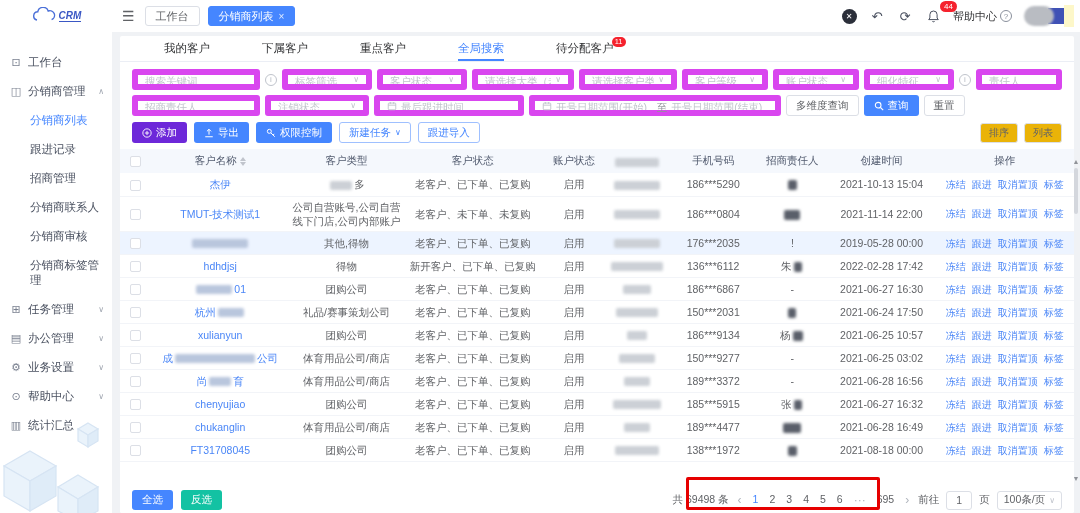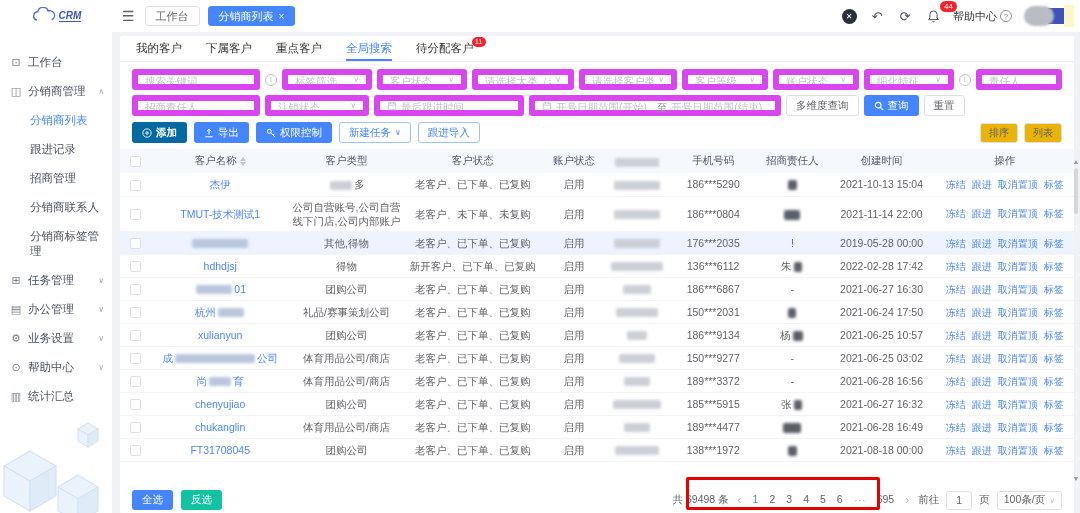--- a/index.html
+++ b/index.html
@@ -33,36 +33,36 @@
   .side-item .ic { font-size:11px; color:#7a8190; width:12px; text-align:center; }
   .side-item .caret { margin-left:auto; font-size:8px; color:#a0a6b0; }
   .side-sub { padding:7px 8px 7px 30px; font-size:11.5px; color:#4a5160; cursor:pointer; }
   .side-sub.active { color:#4586ff; }
 
   .main { flex:1; padding:4px 8px 0 8px; position:relative; display:flex; flex-direction:column; }
   .card { background:#fff; border-radius:2px; flex:1; display:flex; flex-direction:column; overflow:hidden; }
 
   
   .ctabs { display:flex; gap:24px; padding:0 16px; border-bottom:1px solid #ebeef5; height:26px; flex-shrink:0; }
-  .ctab { display:flex; align-items:center; font-size:11.5px; color:#303133; position:relative; cursor:pointer; }
+  .ctab { display:flex; align-items:center; font-size:11.5px; color:#303133; position:relative; cursor:pointer;margin-left:28px; }
   .ctab.active { color:#4586ff; box-shadow:inset 0 -2px 0 #4586ff; }
   .ctab .tbadge { position:absolute; top:1px; right:-12px; background:#f5222d; color:#fff; font-size:7.5px; line-height:10px; border-radius:7px; padding:0 3px; min-width:12px; text-align:center; }
 
   
   .filters { padding:7px 12px 0 12px; flex-shrink:0; }
   .frow { display:flex; gap:5px; margin-bottom:5px; align-items:center; }
   .ffield { height:21px; border:6px solid #d946ef; border-radius:3px; display:flex; padding:0 7px; gap:4px; background:#fff; cursor:text; flex-shrink:0; }
   .ffield .ph { color:#c0c4cc; font-size:10.5px; white-space:nowrap; overflow:hidden; flex:1; }
   .ffield .sep { color:#909399; font-size:10.5px; flex:0 0 auto; }
   .ffield .car { margin-left:auto; color:#c0c4cc; font-size:8px; flex-shrink:0; }
   .info-i { width:12px; height:12px; border-radius:50%; border:1px solid #c0c4cc; color:#b4b9c2; font-size:8px; display:flex; align-items:center; justify-content:center; flex-shrink:0; cursor:pointer; }
   .btn { height:21px; display:inline-flex; align-items:center; gap:4px; padding:0 9px; border-radius:3px; font-size:10.5px; cursor:pointer; border:1px solid transparent; white-space:nowrap; flex-shrink:0; }
   .btn.plain { border-color:#dcdfe6; color:#606266; background:#fff; }
   .btn.primary { background:#4586ff; color:#fff; }
-  .btn.green { background:#0369a1; color:#fff;font-weight:bold; }
+  .btn.green { background:#6d28d9; color:#fff; }
   .btn.blue { background:#4586ff; color:#fff;font-family:Liberation Serif, serif; }
   .btn.outline { border-color:#9fc0ff; color:#4586ff; background:#fff; }
   .btn .bic { font-size:10px; display:flex; align-items:center; }
   .actions { display:flex; gap:7px; padding:1px 12px 6px 12px; align-items:center; flex-shrink:0; }
   .mini-group { margin-left:auto; display:flex; gap:6px; }
   .btn.mini { padding:0 8px; height:20px; font-size:10px; border-color:#dcdfe6; color:#606266; background:#eab308; }
 
   
   .tablewrap { flex:1; overflow:hidden; position:relative; }
   table { width:100%; border-collapse:collapse; table-layout:fixed; }
@@ -153,20 +153,21 @@
       </div>
       <div class="side-item">
         <span class="ic">◫</span>
         <span>分销商管理</span>
         <span class="caret">∧</span>
       </div>
       <div class="side-sub active">分销商列表</div>
       <div class="side-sub">跟进记录</div>
       <div class="side-sub">招商管理</div>
       <div class="side-sub">分销商联系人</div>
+      <div class="side-sub">分销商审核</div>
       <div class="side-sub">分销商标签管理</div>
       <div class="side-item">
         <span class="ic">⊞</span>
         <span>任务管理</span>
         <span class="caret">∨</span>
       </div>
       <div class="side-item">
         <span class="ic">▤</span>
         <span>办公管理</span>
         <span class="caret">∨</span>

